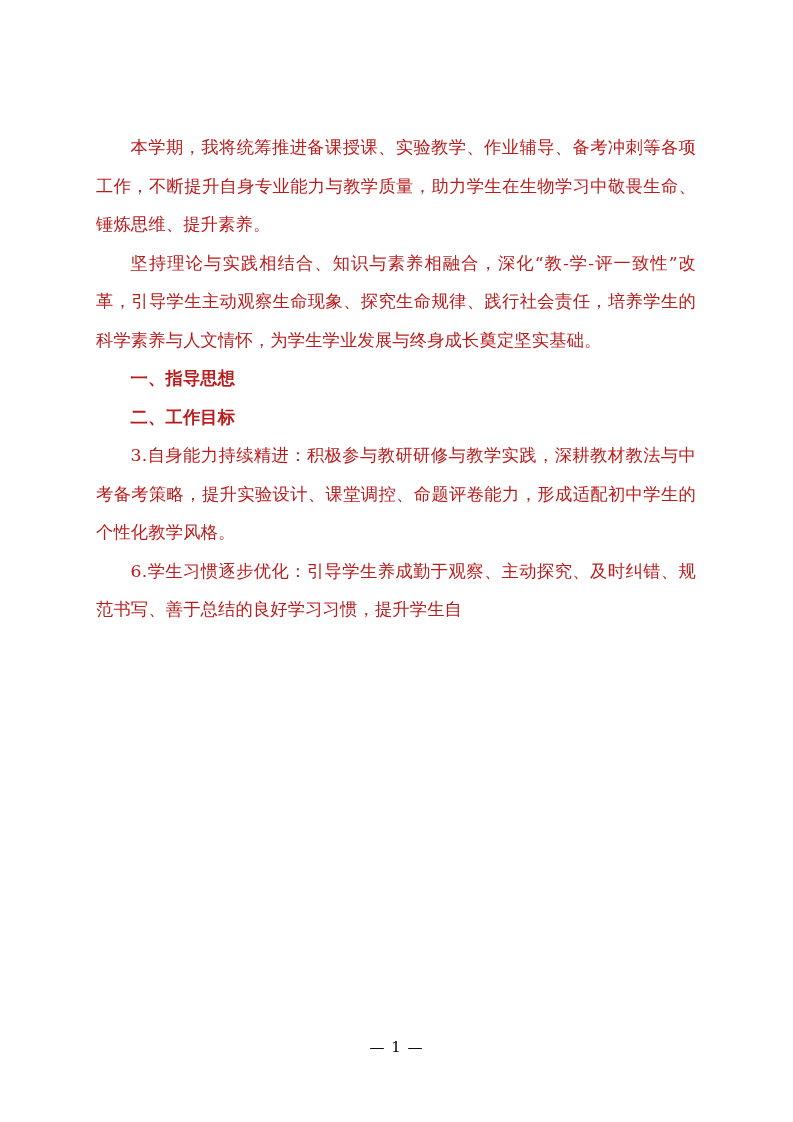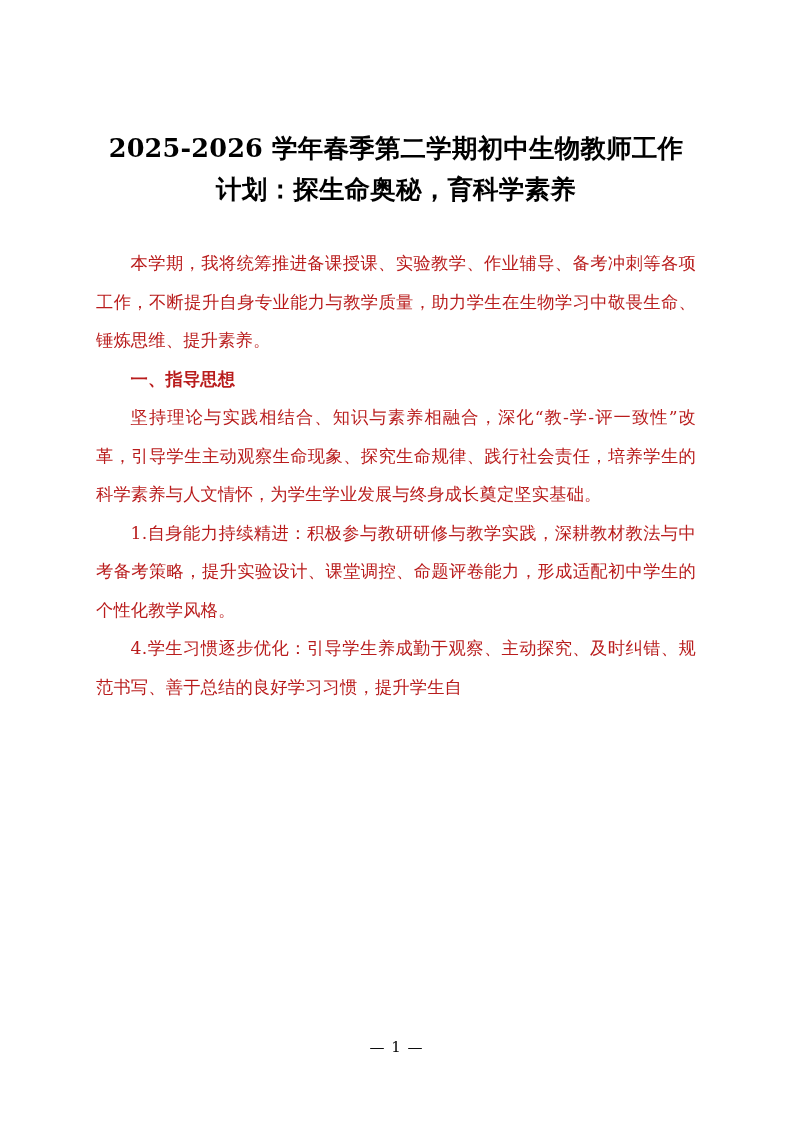--- a/index.html
+++ b/index.html
@@ -59,23 +59,23 @@
     font-size: 15px;
     color: #000000;
     letter-spacing: 1px;
   }
 </style>
 </head>
 <body>
 
 <div class="page">
   <div class="content">
-    <h1 class="doc-title">2025-2026 学年春季第二学期初中生物教师工作计划：探生命奥秘，育科学素养</h1>
 
     <p class="para">本学期，我将统筹推进备课授课、实验教学、作业辅导、备考冲刺等各项工作，不断提升自身专业能力与教学质量，助力学生在生物学习中敬畏生命、锤炼思维、提升素养。</p>
+    <p class="para">坚持理论与实践相结合、知识与素养相融合，深化“教-学-评一致性”改革，引导学生主动观察生命现象、探究生命规律、践行社会责任，培养学生的科学素养与人文情怀，为学生学业发展与终身成长奠定坚实基础。</p>
     <p class="para heading">一、指导思想</p>
-    <p class="para">坚持理论与实践相结合、知识与素养相融合，深化“教-学-评一致性”改革，引导学生主动观察生命现象、探究生命规律、践行社会责任，培养学生的科学素养与人文情怀，为学生学业发展与终身成长奠定坚实基础。</p>
-    <p class="para">1.自身能力持续精进：积极参与教研研修与教学实践，深耕教材教法与中考备考策略，提升实验设计、课堂调控、命题评卷能力，形成适配初中学生的个性化教学风格。</p>
-    <p class="para">4.学生习惯逐步优化：引导学生养成勤于观察、主动探究、及时纠错、规范书写、善于总结的良好学习习惯，提升学生自</p>
+    <p class="para heading">二、工作目标</p>
+    <p class="para">3.自身能力持续精进：积极参与教研研修与教学实践，深耕教材教法与中考备考策略，提升实验设计、课堂调控、命题评卷能力，形成适配初中学生的个性化教学风格。</p>
+    <p class="para">6.学生习惯逐步优化：引导学生养成勤于观察、主动探究、及时纠错、规范书写、善于总结的良好学习习惯，提升学生自</p>
   </div>
 
   <div class="footer">— 1 —</div>
 </div>
 
 </body></html>

